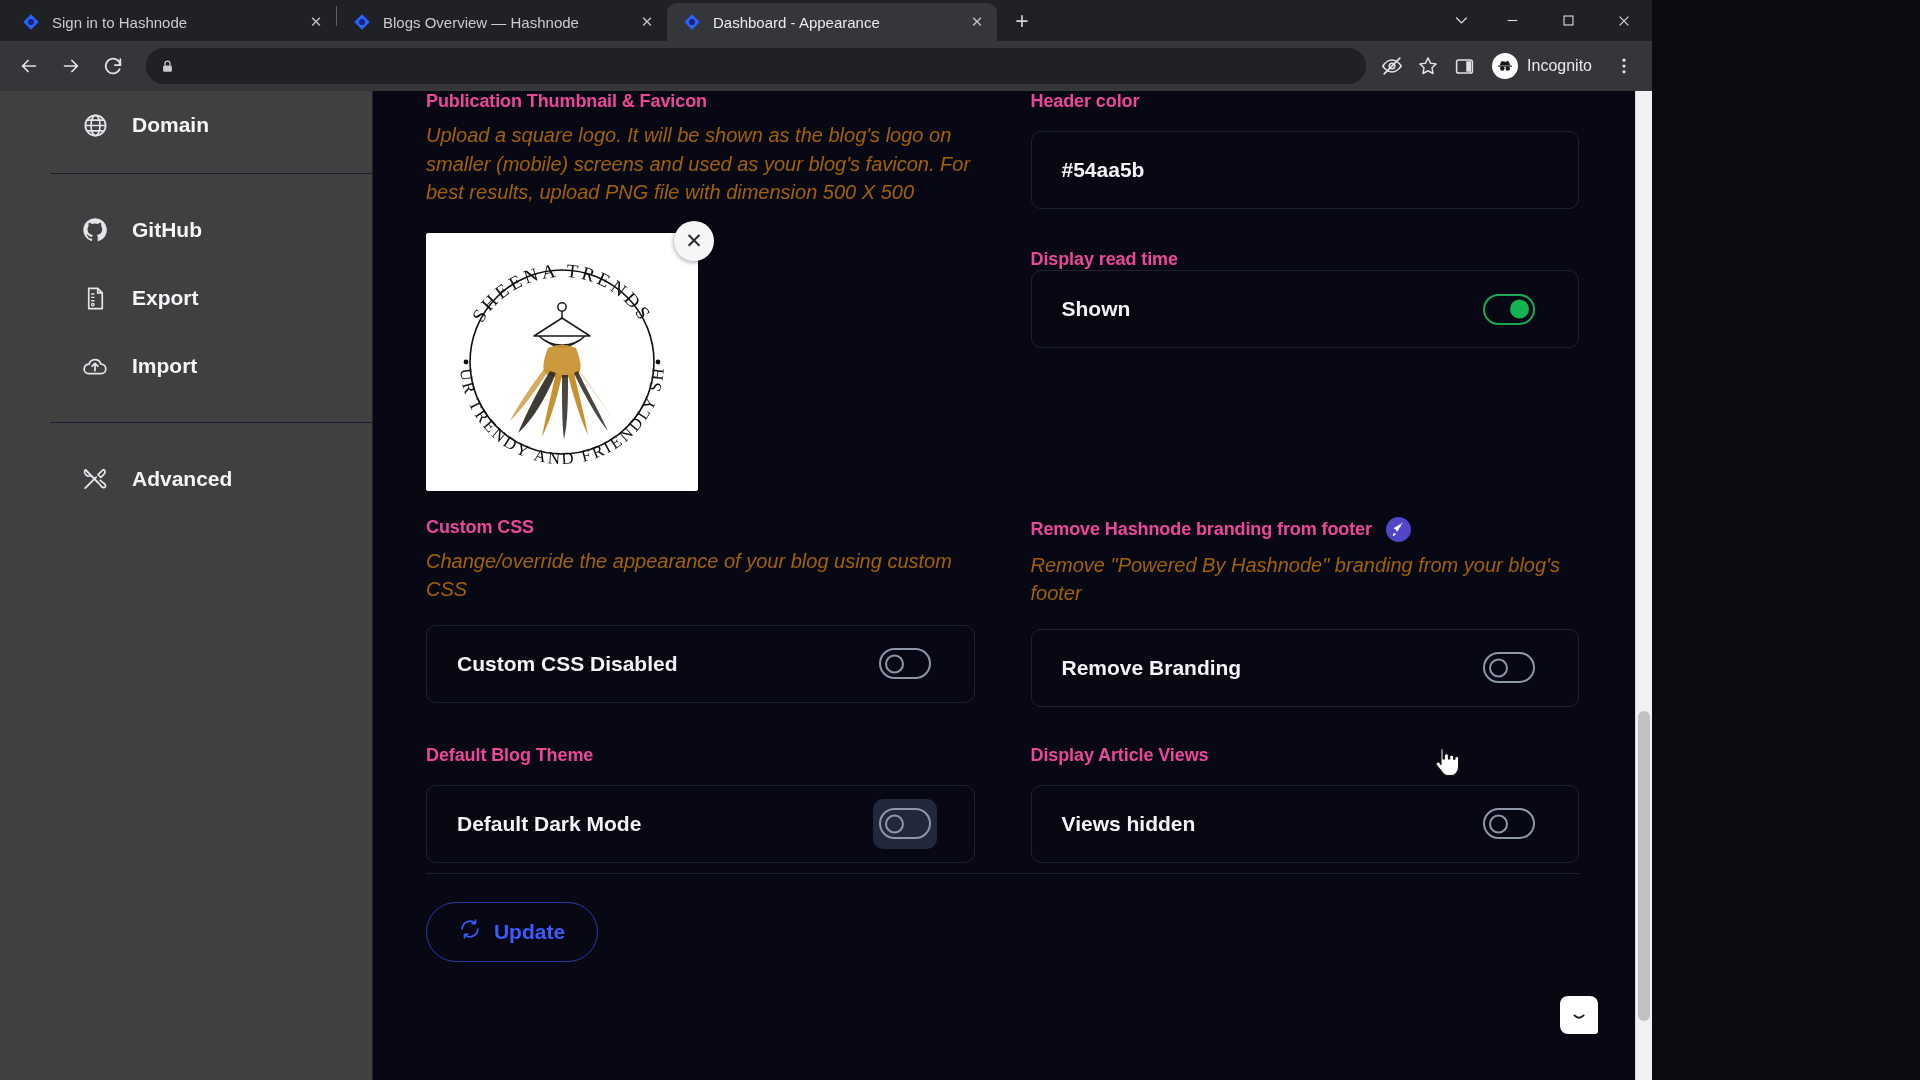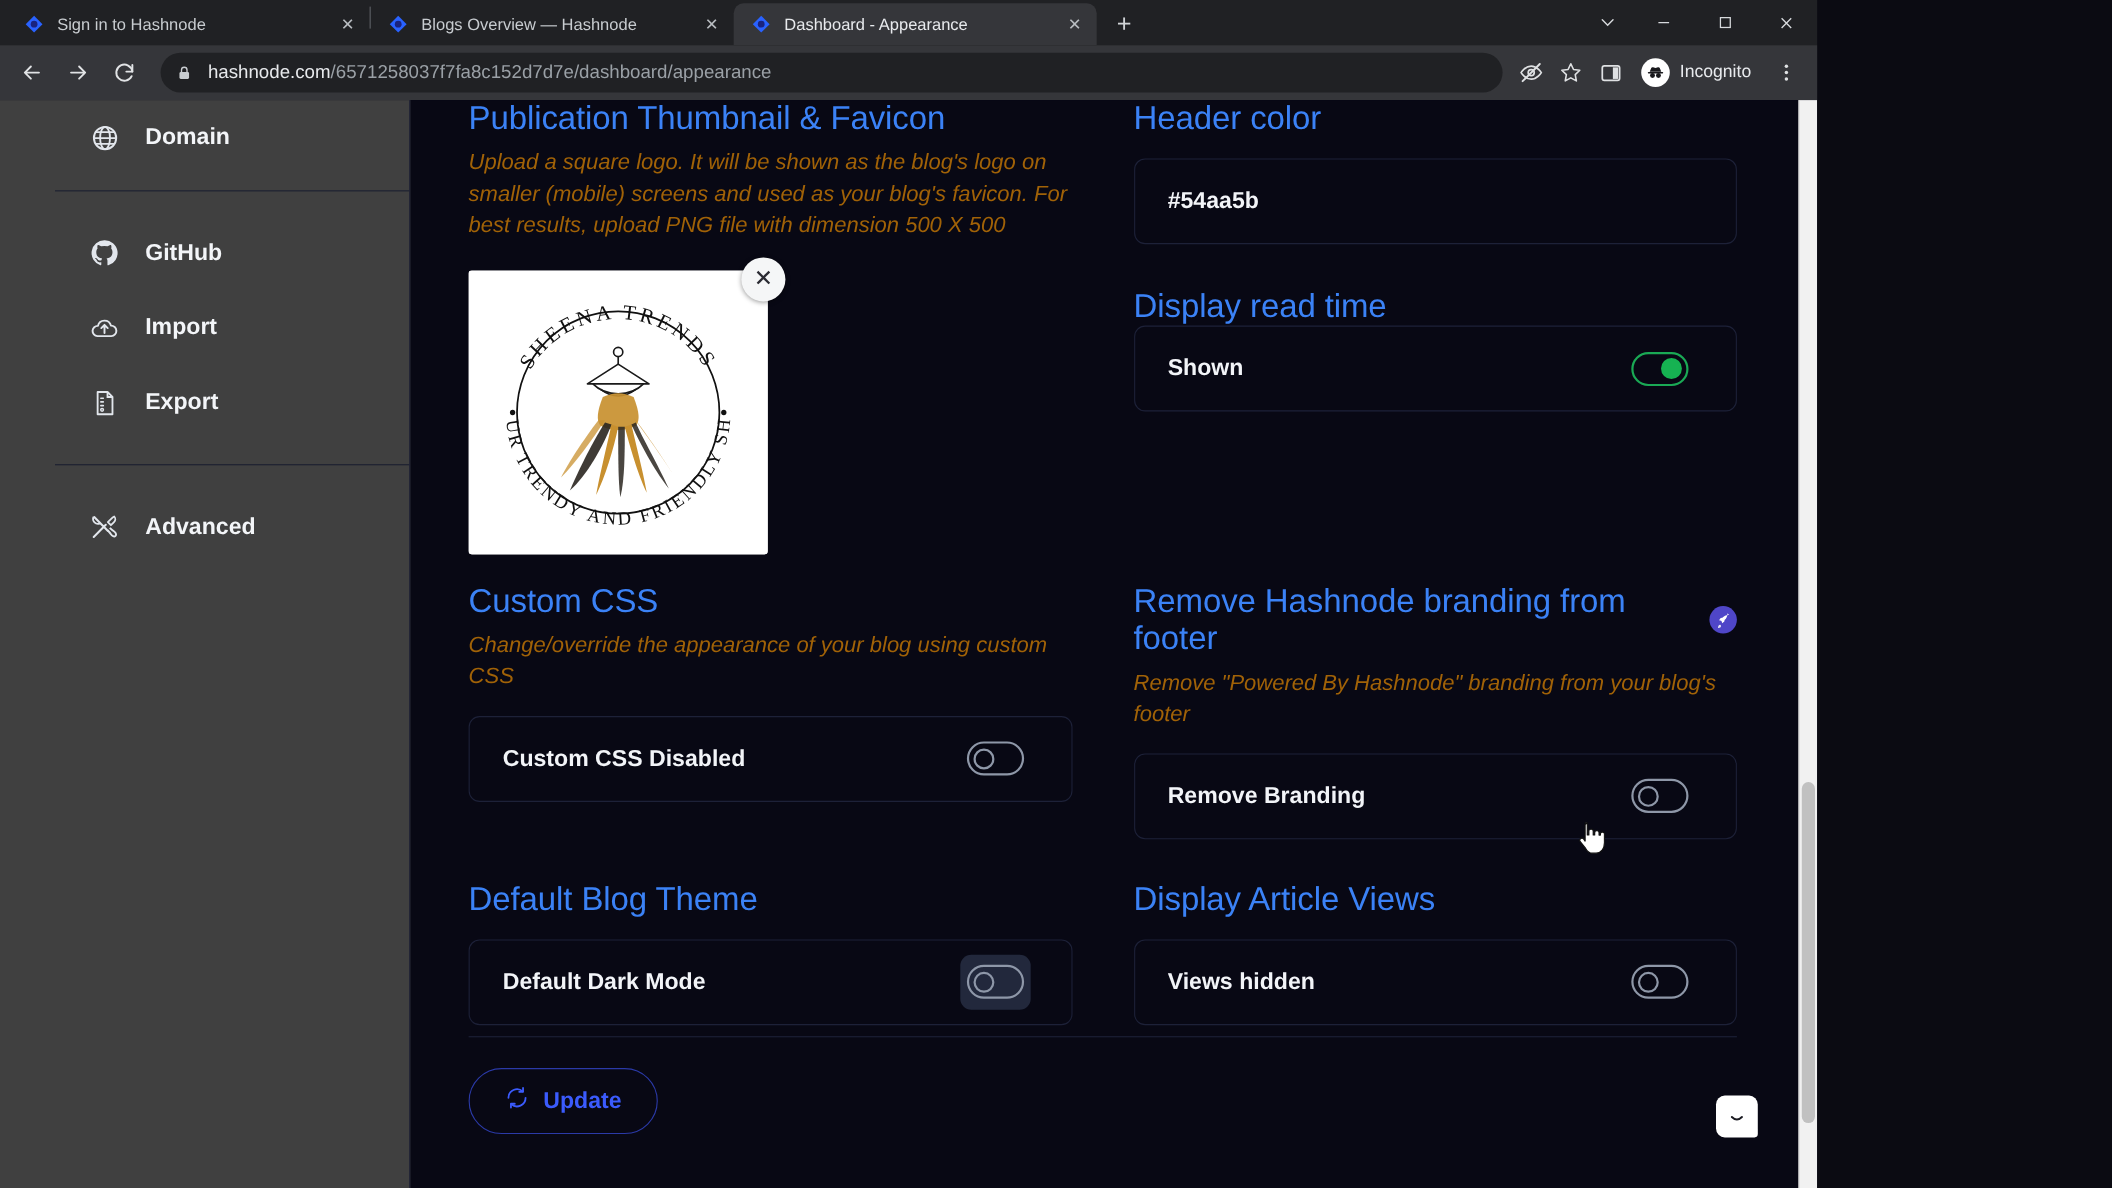--- a/index.html
+++ b/index.html
@@ -181,23 +181,23 @@
   }
   .grid {
     display: grid;
     grid-template-columns: 1fr 1fr;
     column-gap: 56px;
     padding: 0 56px 0 53px;
   }
   .col { min-width: 0; }
 
   .sect-title {
-    font-size: 30px;
-    font-weight: 400;
-    color: #3b82f6;
+    font-size: 18px;
+    font-weight: 700;
+    color: #ec4899;
     letter-spacing: -0.1px;
     display: flex;
     align-items: center;
     gap: 14px;
   }
   .sect-desc {
     font-size: 20px;
     font-style: italic;
     color: #a16207;
     line-height: 1.43;
@@ -431,21 +431,20 @@
         </svg>
     </div>
 
     <div class="omnibox">
       <span class="lock">
         <svg width="15" height="15" viewBox="0 0 24 24">
             <rect x="5" y="10.5" width="14" height="10" rx="2" fill="currentColor"></rect>
             <path d="M8 10.5V7.5a4 4 0 0 1 8 0v3" stroke="currentColor" stroke-width="2" fill="none"></path>
           </svg>
       </span>
-      <span class="url"><span>hashnode.com</span><span class="path">/6571258037f7fa8c152d7d7e/dashboard/appearance</span></span>
     </div>
 
     <div class="tb-icon">
       <svg width="22" height="22" viewBox="0 0 24 24">
           <path d="M2 12s3.8-6.5 10-6.5S22 12 22 12s-3.8 6.5-10 6.5S2 12 2 12Z" stroke="currentColor" stroke-width="1.7" fill="none"></path>
           <circle cx="12" cy="12" r="3" stroke="currentColor" stroke-width="1.7" fill="none"></circle>
           <path d="M3.5 20.5 20.5 3.5" stroke="currentColor" stroke-width="1.9" stroke-linecap="round"></path>
         </svg>
     </div>
     <div class="tb-icon">
@@ -503,37 +502,37 @@
           <div class="side-item">
             <span class="si-icon">
               <svg width="28" height="28" viewBox="0 0 24 24" fill="currentColor">
                   <path d="M12 2a10 10 0 0 0-3.2 19.5c.5.1.7-.2.7-.5v-1.8c-2.8.6-3.4-1.3-3.4-1.3-.4-1.2-1.1-1.5-1.1-1.5-.9-.6.1-.6.1-.6 1 .1 1.5 1 1.5 1 .9 1.5 2.4 1.1 3 .8.1-.6.4-1.1.6-1.4-2.2-.2-4.6-1.1-4.6-5 0-1.1.4-2 1-2.7-.1-.3-.4-1.3.1-2.7 0 0 .8-.3 2.7 1a9.4 9.4 0 0 1 5 0c1.9-1.3 2.7-1 2.7-1 .5 1.4.2 2.4.1 2.7.6.7 1 1.6 1 2.7 0 3.9-2.4 4.7-4.6 5 .4.3.7 1 .7 2v2.9c0 .3.2.6.7.5A10 10 0 0 0 12 2Z"></path>
                 </svg>
             </span>
             <span>GitHub</span>
           </div>
           <div class="side-item">
             <span class="si-icon">
-              <svg width="28" height="28" viewBox="0 0 24 24">
-                  <path d="M6.5 18.5a4 4 0 0 1 .4-8A5.2 5.2 0 0 1 17 10.3a3.8 3.8 0 0 1 .3 8.2Z" stroke="currentColor" stroke-width="1.5" fill="none" stroke-linejoin="round"></path>
-                  <path d="M12 16V9.8M9.5 12.2 12 9.7l2.5 2.5" stroke="currentColor" stroke-width="1.5" fill="none" stroke-linecap="round" stroke-linejoin="round"></path>
-                </svg>
-            </span>
-            <span>Import</span>
-          </div>
-          <div class="side-item">
-            <span class="si-icon">
               <svg width="27" height="27" viewBox="0 0 24 24">
                   <path d="M6 3h8l4 4v14H6Z" stroke="currentColor" stroke-width="1.5" fill="none" stroke-linejoin="round"></path>
                   <path d="M14 3v4h4" stroke="currentColor" stroke-width="1.5" fill="none"></path>
                   <path d="M8.6 8h2M8.6 11h2M8.6 14h2" stroke="currentColor" stroke-width="1.3" stroke-linecap="round"></path>
                   <circle cx="9.6" cy="17.4" r="1.1" stroke="currentColor" stroke-width="1.2" fill="none"></circle>
                 </svg>
             </span>
             <span>Export</span>
+          </div>
+          <div class="side-item">
+            <span class="si-icon">
+              <svg width="28" height="28" viewBox="0 0 24 24">
+                  <path d="M6.5 18.5a4 4 0 0 1 .4-8A5.2 5.2 0 0 1 17 10.3a3.8 3.8 0 0 1 .3 8.2Z" stroke="currentColor" stroke-width="1.5" fill="none" stroke-linejoin="round"></path>
+                  <path d="M12 16V9.8M9.5 12.2 12 9.7l2.5 2.5" stroke="currentColor" stroke-width="1.5" fill="none" stroke-linecap="round" stroke-linejoin="round"></path>
+                </svg>
+            </span>
+            <span>Import</span>
           </div>
         </div>
 
         <div class="side-group g3">
           <div class="side-item">
             <span class="si-icon">
               <svg width="28" height="28" viewBox="0 0 24 24">
                   <path d="M4 4.3 14.5 15M3.6 19.8 13 10.4" stroke="currentColor" stroke-width="1.6" stroke-linecap="round"></path>
                   <path d="M14.4 14.6c1 1 2 2.2 2.6 3.1.8 1.2 2.5 2.4 3.6 1.3 1.1-1.1-.1-2.8-1.3-3.6-1-.6-2.2-1.6-3.2-2.6" stroke="currentColor" stroke-width="1.5" fill="none" stroke-linejoin="round"></path>
                   <path d="M3.4 4.2c-.6 1.6-.3 3.2.8 4.3 1.1 1.1 2.7 1.4 4.3.8" stroke="currentColor" stroke-width="1.4" fill="none"></path>

